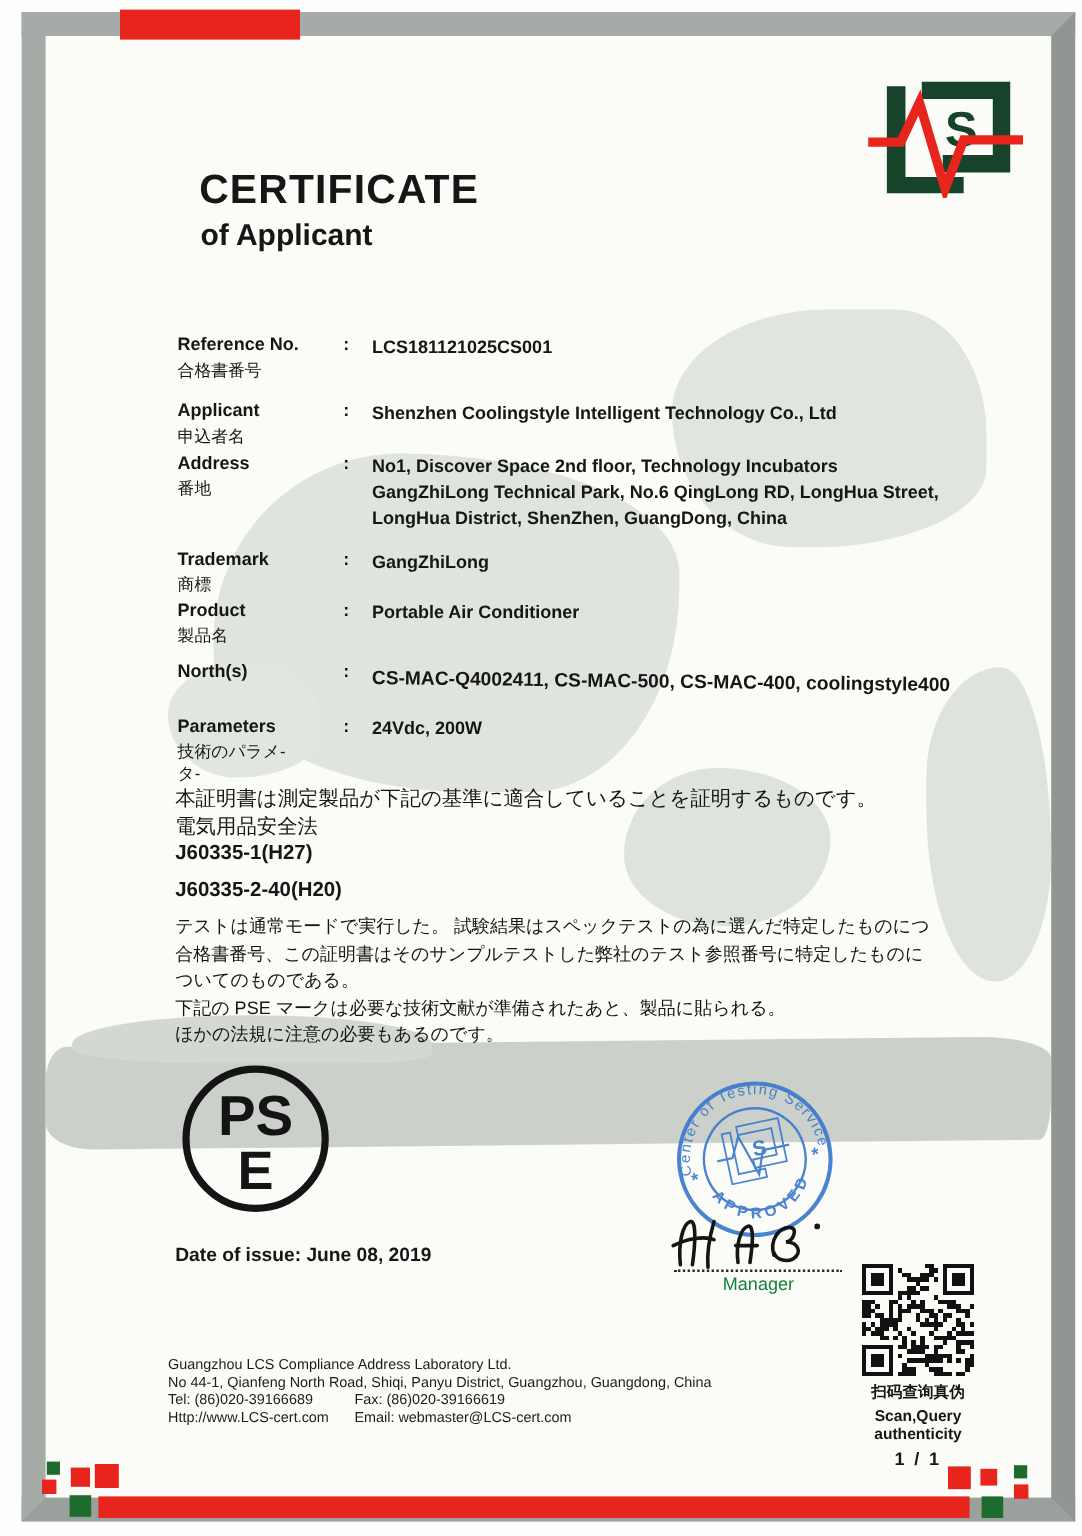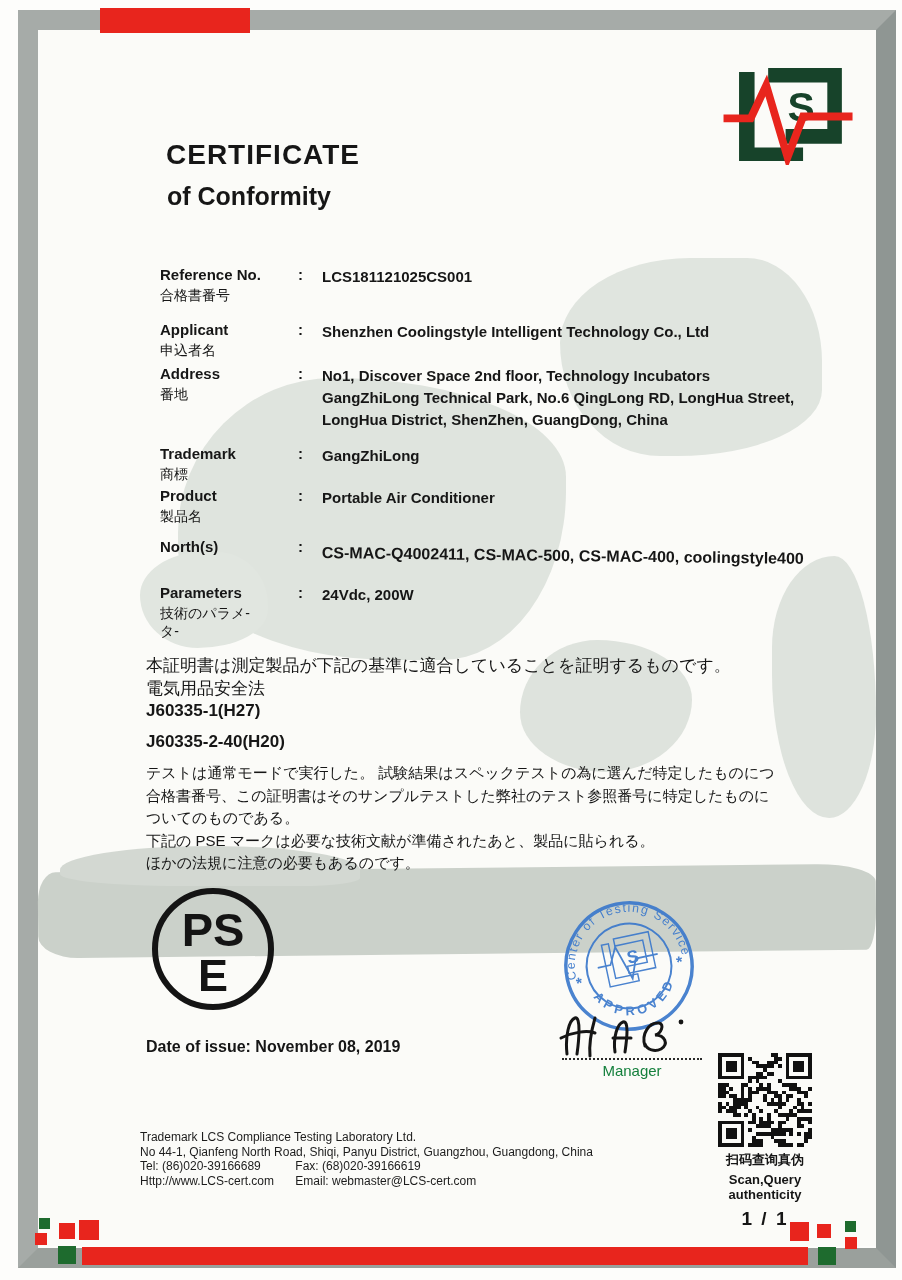--- a/index.html
+++ b/index.html
@@ -25,42 +25,42 @@
   .wm.b3{left:772px;top:556px;width:104px;height:262px;background:#dee3dd;border-radius:60% 40% 45% 55%/35% 60% 40% 55%;}
   .wm.b4{left:520px;top:640px;width:172px;height:132px;background:#dee3dd;border-radius:45% 55% 50% 50%/55% 45% 55% 45%;}
   .wm.b5{left:140px;top:552px;width:128px;height:96px;background:#e1e6e0;border-radius:50% 40% 55% 45%/45% 55% 40% 55%;}
   .wm.band{left:38px;top:868px;width:838px;height:86px;background:#cbd1ca;border-radius:18px 60px 10px 40px/30px 18px 40px 22px;transform:rotate(-0.6deg);}
   .wm.band2{left:60px;top:846px;width:300px;height:40px;background:#d3d8d2;border-radius:50% 50% 20% 40%/60% 60% 20% 30%;}
   
   .deco{position:absolute;z-index:6;}
   .red{background:var(--accent-red);}
   .green{background:var(--brand-green-bright);}
   
-  .ttl{position:absolute;left:166px;top:139px;z-index:5;font-weight:bold;font-size:28px;letter-spacing:1px;}
+  .ttl{position:absolute;left:166px;top:139px;z-index:5;font-weight:bold;font-size:34px;letter-spacing:1px;}
   .sub{position:absolute;left:167px;top:182px;z-index:5;font-weight:bold;font-size:25px;}
-  .frow{position:absolute;left:160px;width:736px;z-index:5;}
+  .frow{position:absolute;left:148px;width:736px;z-index:5;margin-top:13px;}
   .fen{display:block;font-weight:bold;font-size:15px;line-height:18px;}
   .fja{display:block;font-size:14px;line-height:18px;margin-top:2px;white-space:pre-line;}
   .fcolon{position:absolute;left:138px;top:0;font-weight:bold;font-size:15px;}
   .fvalue{position:absolute;left:162px;top:0;font-weight:bold;font-size:15px;line-height:22px;white-space:pre-line;width:570px;}
   .fvalue.tilt{transform:rotate(0.7deg);transform-origin:left top;top:4px;font-size:16px;}
   .stline{position:absolute;left:146px;z-index:5;font-size:17px;line-height:21px;}
   .bold{font-weight:bold;}
   .notes{position:absolute;left:146px;top:762px;width:648px;z-index:5;font-size:15px;line-height:22.5px;white-space:pre-line;}
   .date{position:absolute;left:146px;top:1038px;z-index:5;font-weight:bold;font-size:16px;}
   .footer{position:absolute;left:140px;top:1130px;z-index:5;font-size:12px;line-height:14.5px;color:#1c1c1c;}
   .fcol{display:inline-block;width:152px;}
   .sigblock{position:absolute;left:556px;top:1008px;width:152px;z-index:7;text-align:center;}
   .sigline{border-bottom:2px dotted #2a2a2a;width:140px;margin:0 auto;}
   .manager{font-size:15px;color:#15803d;margin-top:2px;}
   .qrblock{position:absolute;left:700px;top:1053px;width:130px;z-index:5;text-align:center;}
   .qrsvg{display:block;margin:0 auto;width:94px;height:94px;}
   .qzh{font-weight:bold;font-size:13px;margin-top:4px;}
   .qen{font-weight:bold;font-size:13px;margin-top:3px;}
-  .pno{font-weight:bold;font-size:19px;margin-top:6px;letter-spacing:2px;}
+  .pno{font-weight:bold;font-size:15px;margin-top:6px;letter-spacing:2px;}
   .logo{position:absolute;left:722px;top:68px;width:134px;height:97px;z-index:5;}
   .pse{position:absolute;left:150px;top:886px;width:126px;height:126px;z-index:5;}
   .stamp{position:absolute;left:560px;top:897px;width:138px;height:138px;z-index:6;transform:rotate(-12deg);opacity:0.92;}
   .sigsvg{width:150px;height:50px;display:block;margin:0 auto;}
   svg text{font-family:"Liberation Sans","DejaVu Sans",sans-serif;}
 </style>
 </head>
 <body>
 
 <div class="canvas" style="--accent-red: #e8251d; --brand-green: #17432a; --brand-green-bright: #1e6b2e; --stamp-blue: #3b79cc;">
@@ -91,21 +91,21 @@
   <div class="deco green" style="left:818px;top:1247px;width:18px;height:18px;"></div>
 
   <svg class="logo" viewBox="0 0 135 100" aria-hidden="true">
     <path d="M16,4 H32 V82 H82 V96 H16 Z" fill="#17432a"></path>
     <path d="M46,0 H122 V78 H64 V63 H107 V15 H46 Z" fill="#17432a"></path>
     <text x="80" y="55" font-size="42" font-weight="bold" fill="#17432a" text-anchor="middle">S</text>
     <polyline points="0,52 28,52 44,18 66,92 82,50 133,50" fill="none" stroke="#e8251d" stroke-width="8"></polyline>
   </svg>
 
   <div class="ttl">CERTIFICATE</div>
-  <div class="sub">of Conformity</div>
+  <div class="sub">of Applicant</div>
 
   <div class="frow" style="top:266px">
     <span class="fen">Reference No.</span>
     <span class="fja">合格書番号</span>
     <span class="fcolon">:</span>
     <div class="fvalue">LCS181121025CS001</div>
   </div>
   <div class="frow" style="top:321px">
     <span class="fen">Applicant</span>
     <span class="fja">申込者名</span>
@@ -193,28 +193,28 @@
         <path d="M58,44 C56,30 60,16 66,14 C72,12 70,30 68,44"></path>
         <path d="M56,30 H74"></path>
         <path d="M88,38 C84,26 92,14 102,15 C108,16 104,26 98,27 C108,27 112,36 104,41 C98,44 90,42 88,36"></path>
       </g>
       <circle cx="124" cy="14" r="2.4" fill="#151515"></circle>
     </svg>
     <div class="sigline"></div>
     <div class="manager">Manager</div>
   </div>
 
-  <div class="date">Date of issue: November 08, 2019</div>
+  <div class="date">Date of issue: June 08, 2019</div>
 
   <div class="footer">
-    <div>Trademark LCS Compliance Testing Laboratory Ltd.</div>
+    <div>Guangzhou LCS Compliance Address Laboratory Ltd.</div>
     <div>No 44-1, Qianfeng North Road, Shiqi, Panyu District, Guangzhou, Guangdong, China</div>
     <div>
       <span class="fcol">Tel: (86)020-39166689</span>
-      <span>Fax: (68)020-39166619</span>
+      <span>Fax: (86)020-39166619</span>
     </div>
     <div>
       <span class="fcol">Http://www.LCS-cert.com</span>
       <span>Email: webmaster@LCS-cert.com</span>
     </div>
   </div>
 
   <div class="qrblock">
     <svg id="qr-svg" class="qrsvg" viewBox="0 0 25 25" fill="#111" shape-rendering="crispEdges" aria-hidden="true">
         <rect x="0" y="0" width="1" height="1"></rect>

